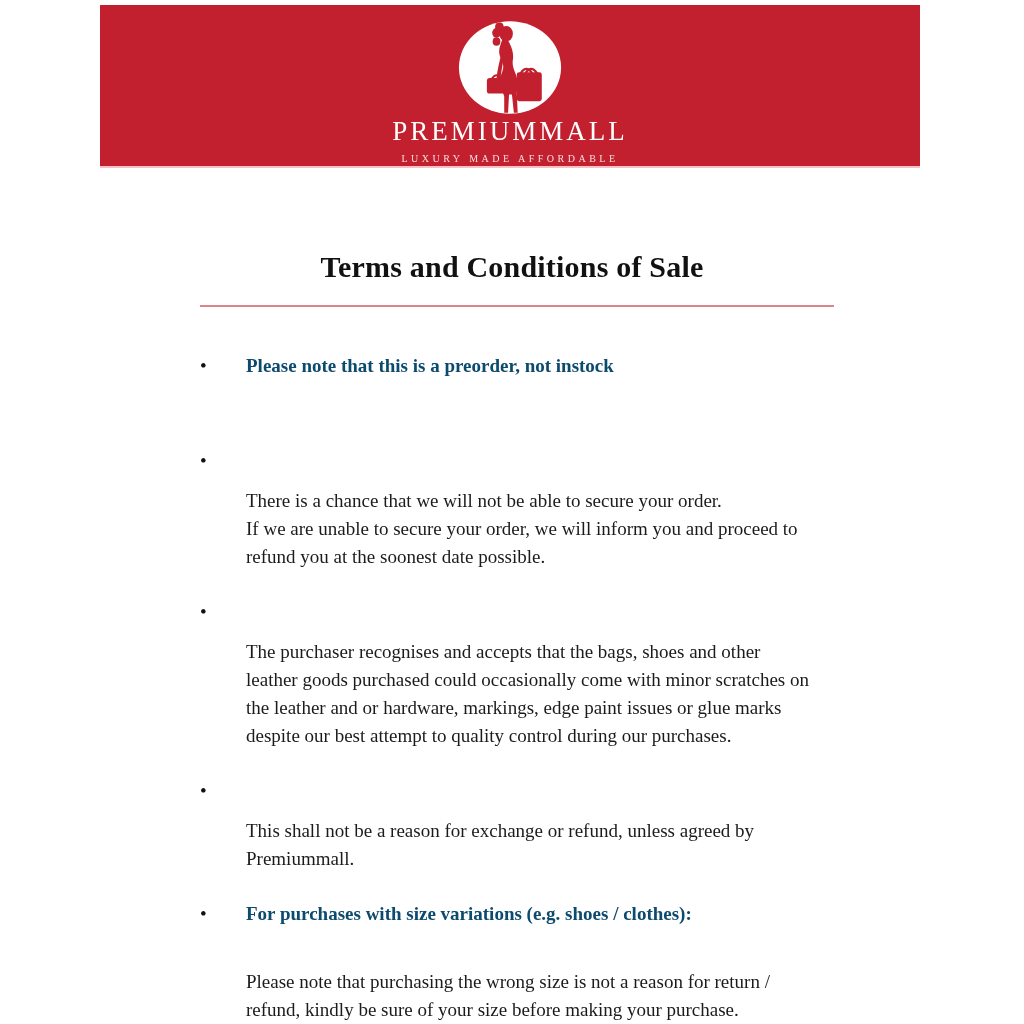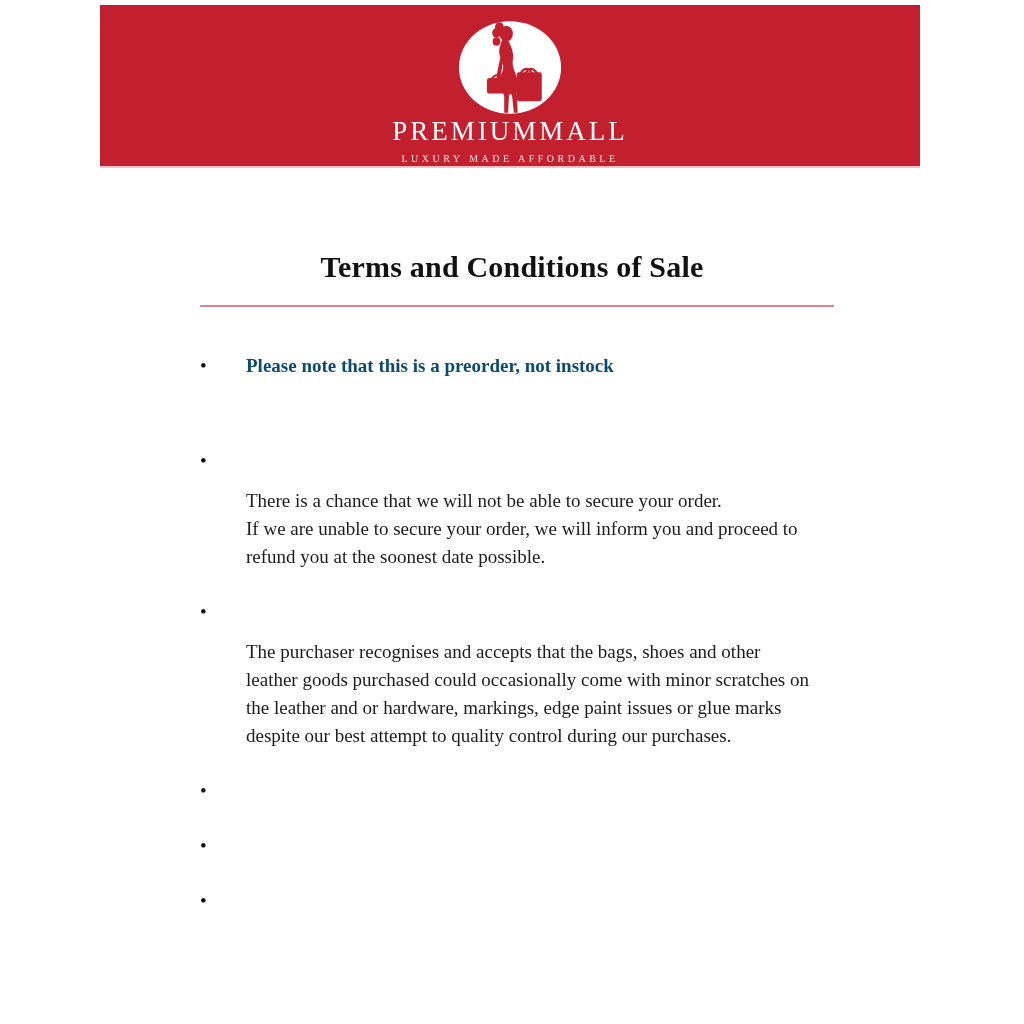--- a/index.html
+++ b/index.html
@@ -157,24 +157,33 @@
       <div class="bullet-body">
         <div class="bullet-lines">The purchaser recognises and accepts that the bags, shoes and other
 leather goods purchased could occasionally come with minor scratches on
 the leather and or hardware, markings, edge paint issues or glue marks
 despite our best attempt to quality control during our purchases.</div>
       </div>
     </div>
 
     <div class="bullet">
       <span class="bullet-marker">•</span>
+      <div class="bullet-body">
+        <div class="bullet-lines">This shall not be a reason for exchange or refund, unless agreed by
+Premiummall.</div>
+      </div>
     </div>
 
     <div class="bullet">
       <span class="bullet-marker">•</span>
+      <div class="bullet-body">
+        <span class="bullet-heading">For purchases with size variations (e.g. shoes / clothes):</span>
+        <div class="bullet-lines">Please note that purchasing the wrong size is not a reason for return /
+refund, kindly be sure of your size before making your purchase.</div>
+      </div>
     </div>
 
     <div class="bullet">
       <span class="bullet-marker">•</span>
     </div>
 
   </div>
 </div>
 
 </body></html>

